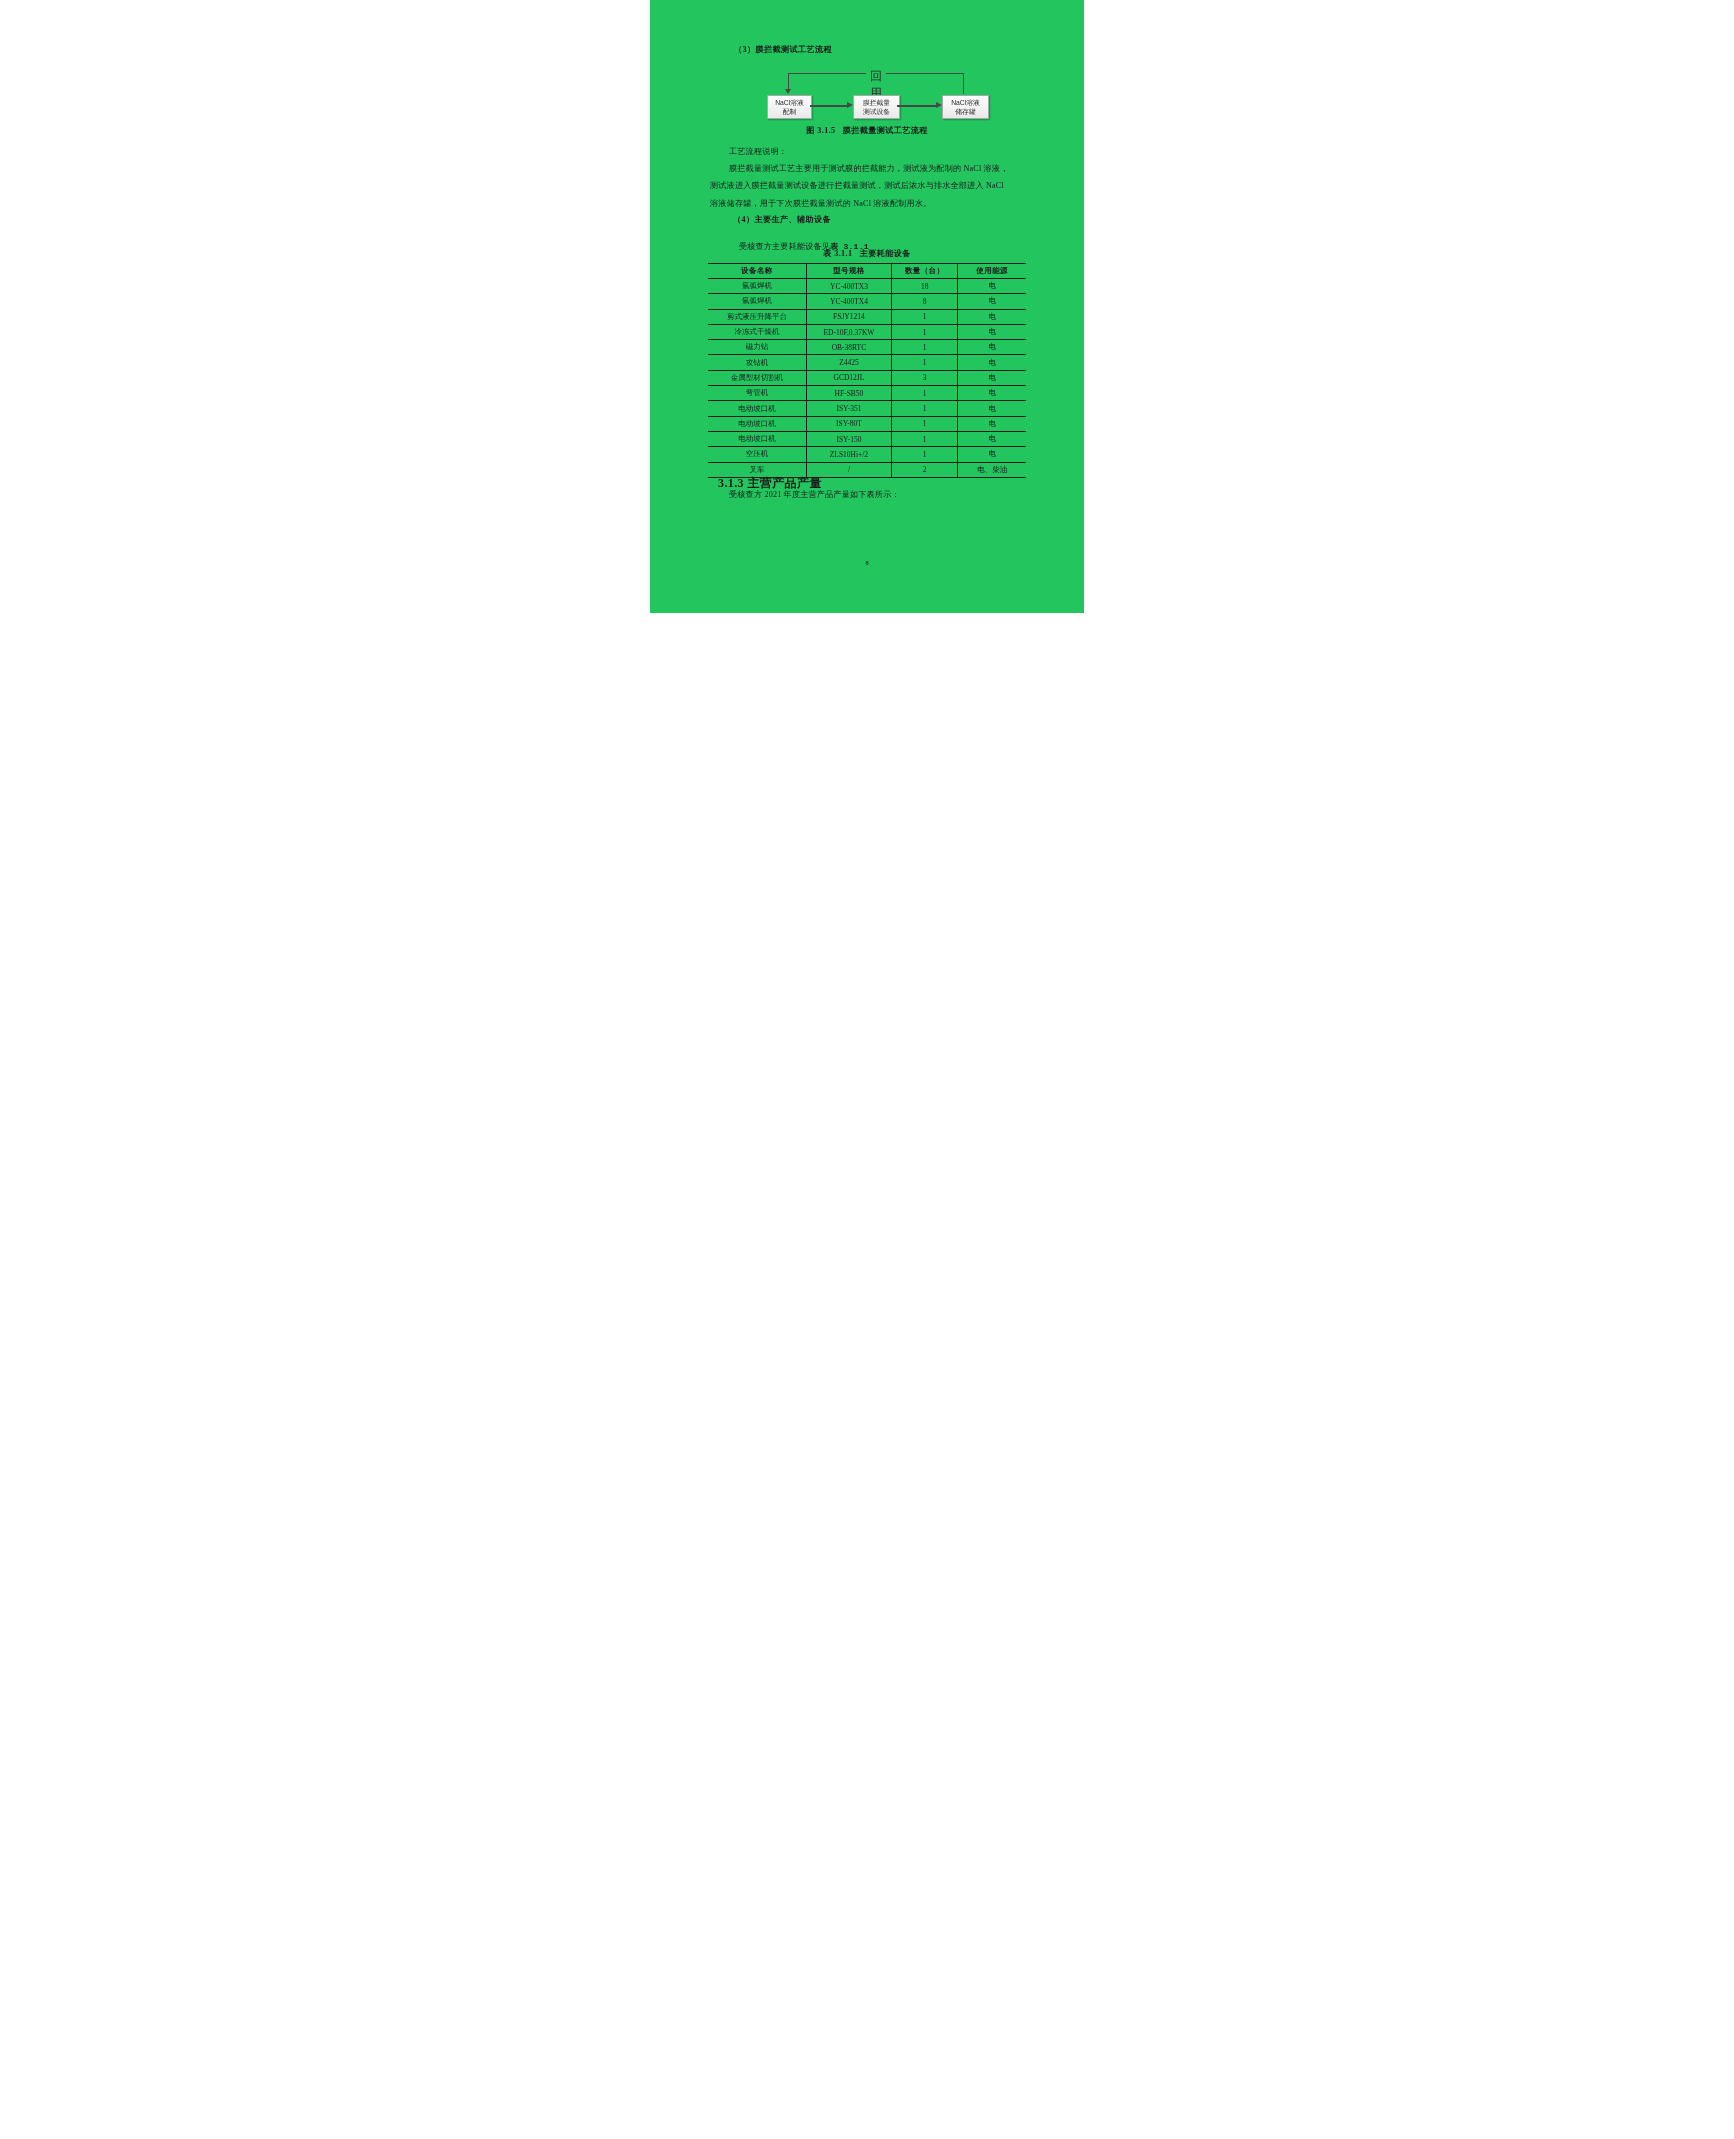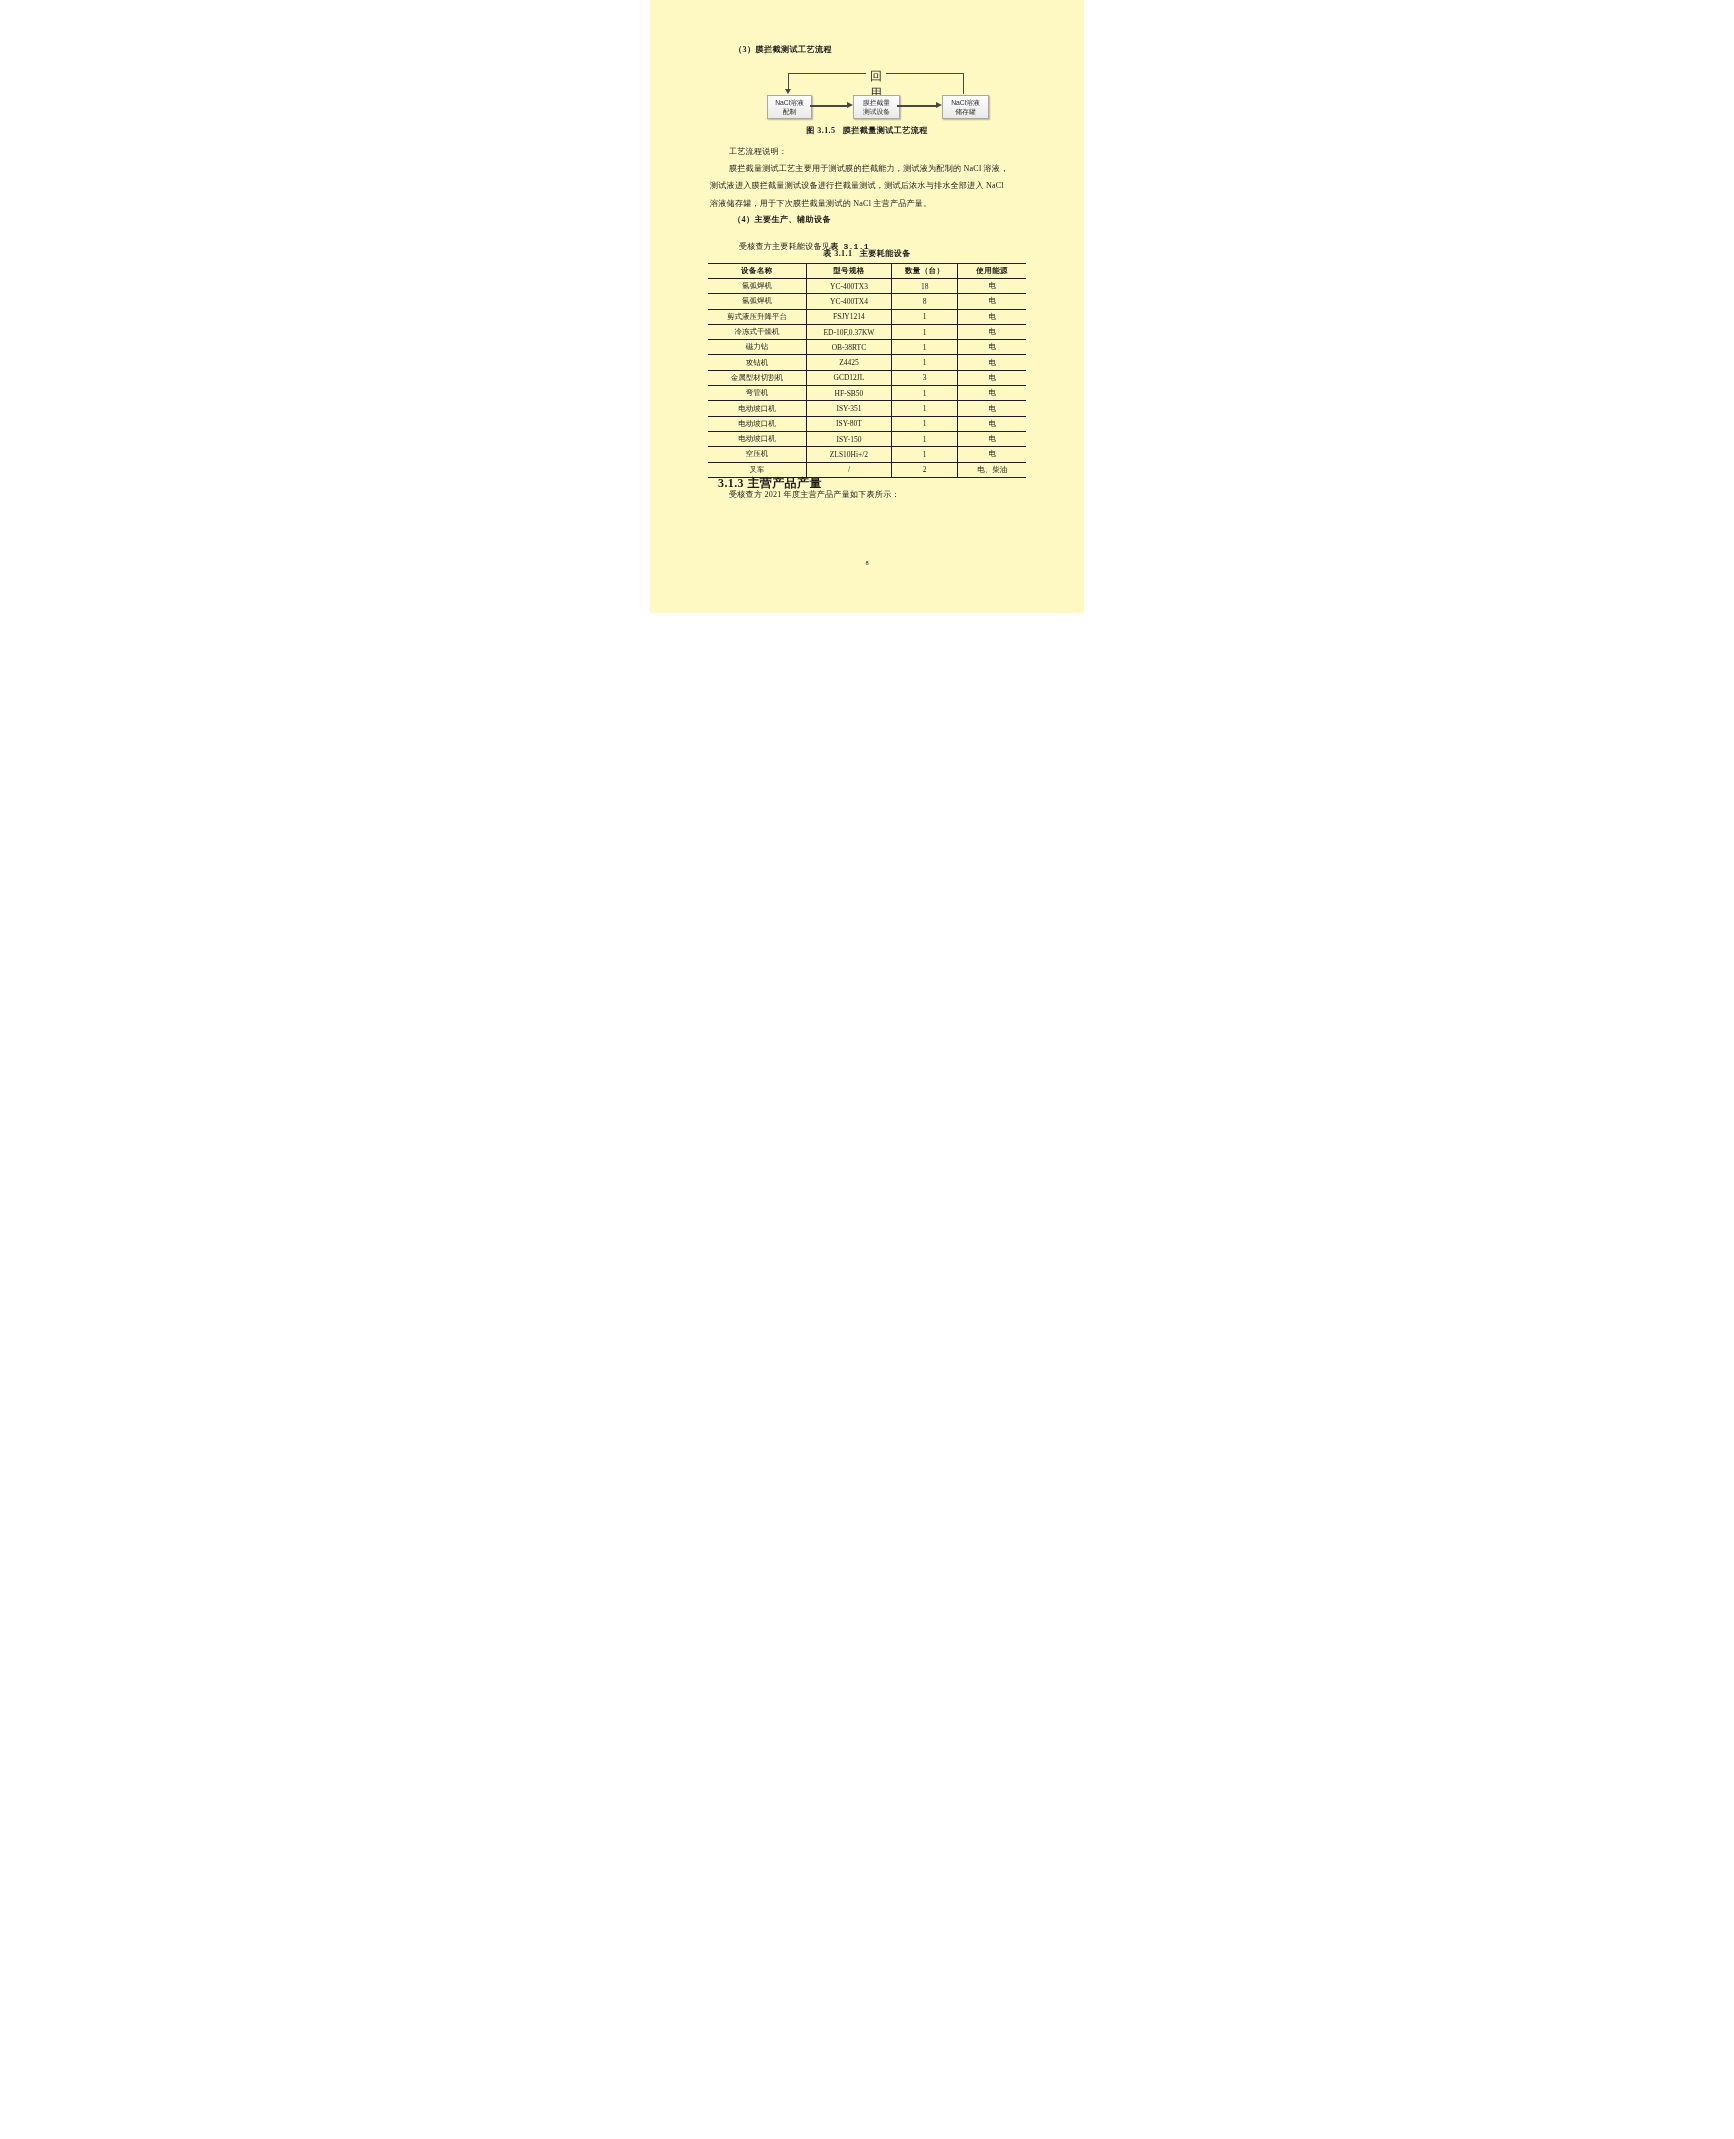--- a/index.html
+++ b/index.html
@@ -1,21 +1,21 @@
 <!DOCTYPE html>
 <html style="font-size:6.8px"><head>
 <meta charset="utf-8">
 <style>
   html, body { margin: 0; padding: 0; background: #ffffff; }
   .page {
     position: relative;
     width: 434px;
     height: 613px;
     margin: 0 auto;
-    background: #fef9c3;
+    background: #22c55e;
     font-family: "Liberation Serif", "DejaVu Serif", serif;
     color: #1a1a1a;
     overflow: hidden;
   }
   .abs { position: absolute; }
   .bold { font-weight: bold; font-family: Liberation Mono, monospace; }
   .center { text-align: center; width: 100%; left: 0; }
   .h-sec { font-size: 8.1px; font-weight: bold; letter-spacing: 0.4px; white-space: pre; }
   .bodyline { font-size: 8.1px; line-height: 10.7px; white-space: pre; letter-spacing: 0.2px; }
   .caption { font-size: 8.1px; font-weight: bold; white-space: pre; letter-spacing: 0.4px; }
@@ -113,21 +113,21 @@
 
     <div class="abs dline" style="left:247px; top:105px; width:39px; height:1.5px;"></div>
     <div class="abs arrow-right" style="left:286px; top:102px;"></div>
   </div>
 
   <div class="abs caption center" style="top:125px;">图 3.1.5   膜拦截量测试工艺流程</div>
 
   <div class="abs bodyline" style="left:79px; top:147px;">工艺流程说明：</div>
   <div class="abs bodyline" style="left:79px; top:164px;">膜拦截量测试工艺主要用于测试膜的拦截能力，测试液为配制的 NaCl 溶液，</div>
   <div class="abs bodyline" style="left:60px; top:181px;">测试液进入膜拦截量测试设备进行拦截量测试，测试后浓水与排水全部进入 NaCl</div>
-  <div class="abs bodyline" style="left:60px; top:199px;">溶液储存罐，用于下次膜拦截量测试的 NaCl 主营产品产量。</div>
+  <div class="abs bodyline" style="left:60px; top:199px;">溶液储存罐，用于下次膜拦截量测试的 NaCl 溶液配制用水。</div>
 
   <div class="abs h-sec" style="left:83px; top:214px;">（4）主要生产、辅助设备</div>
 
   <div class="abs bodyline" style="left:80px; top:231px;">
     <span>受核查方主要耗能设备见</span><span class="bold">表 3.1.1</span>
   </div>
 
   <div class="abs caption center" style="top:248px;">表 3.1.1   主要耗能设备</div>
 
   <table class="equip">

